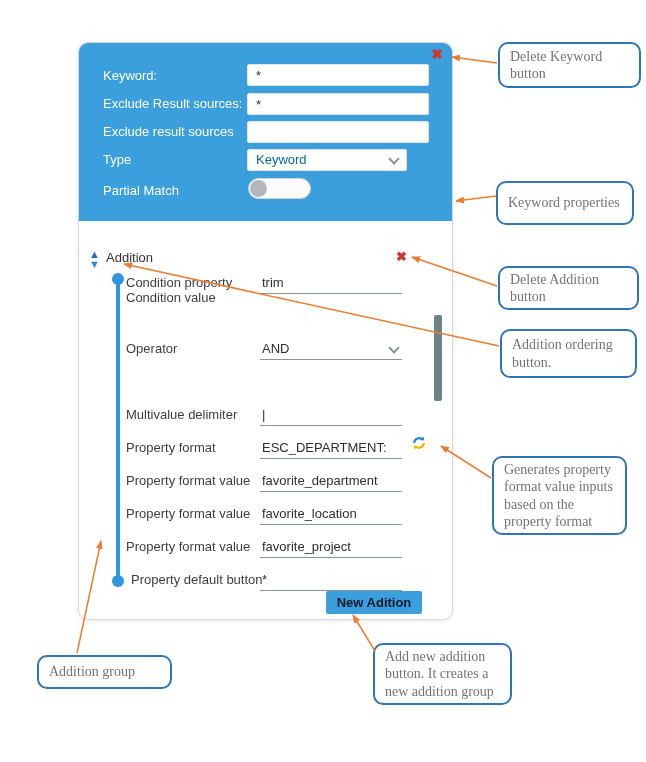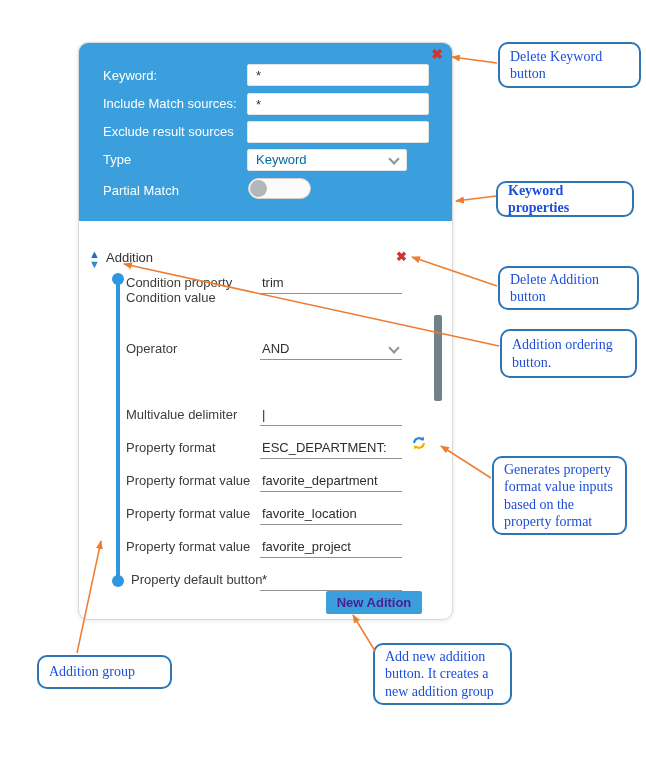--- a/index.html
+++ b/index.html
@@ -81,52 +81,52 @@
   .r5 { top: 394px; } .r6 { top: 427px; } .r7 { top: 460px; } .r8 { top: 493px; } .r9 { top: 526px; }
   .r9 .albl { left: 5px; }
 
   .refresh { position: absolute; left: 332px; top: 392px; width: 16px; height: 16px; cursor: pointer; }
   .scrollbar {
     position: absolute; left: 355px; top: 272px; width: 8px; height: 86px;
     background: #6E8287; border-radius: 2px; cursor: grab;
   }
   .new-addition {
     position: absolute; left: 247px; top: 548px; width: 96px; height: 23px;
-    background: #3A9FDC; border: none; border-radius: 2px; color: #4c1d95;
+    background: #3A9FDC; border: none; border-radius: 2px; color: #0f172a;
     font-family: "Liberation Sans", sans-serif; font-size: 13px; font-weight: bold; cursor: pointer;
   }
 
   
   .callout {
     position: absolute; background: #ffffff; border: 2px solid #2E75B6; border-radius: 10px;
-    font-family: "Liberation Serif", serif; font-size: 14px; color: #1d4ed8;
+    font-family: "Liberation Serif", serif; font-size: 14px; color: #737373;
     display: flex; align-items: center; padding: 3px 10px; line-height: 1.25;
   }
   .c1 { left: 498px; top: 42px;  width: 143px; height: 46px; }
-  .c2 { left: 496px; top: 181px; width: 138px; height: 36px; font-weight: bold; }
+  .c2 { left: 496px; top: 181px; width: 138px; height: 44px; }
   .c3 { left: 498px; top: 266px; width: 141px; height: 44px; }
   .c4 { left: 500px; top: 329px; width: 137px; height: 49px; }
   .c5 { left: 492px; top: 456px; width: 135px; height: 79px; }
   .c6 { left: 37px;  top: 655px; width: 135px; height: 34px; }
   .c7 { left: 373px; top: 643px; width: 139px; height: 62px; }
 
   .overlay { position: absolute; left: 0; top: 0; pointer-events: none; z-index: 20; }
 </style>
 </head>
 <body>
 
 <div class="card">
 
   <div class="kpanel">
     <span class="kclose">✖</span>
 
     <span class="klabel kl0">Keyword:</span>
     <input class="kinput ki0" value="*" style="">
 
-    <span class="klabel kl1">Include Match sources:</span>
+    <span class="klabel kl1">Exclude Result sources:</span>
     <input class="kinput ki1" value="*" style="">
 
     <span class="klabel kl2">Exclude result sources</span>
     <input class="kinput ki2" value="" style="">
 
     <span class="klabel kl3">Type</span>
     <div class="kselect">
       <span>Keyword</span>
       <span class="chev"></span>
     </div>

